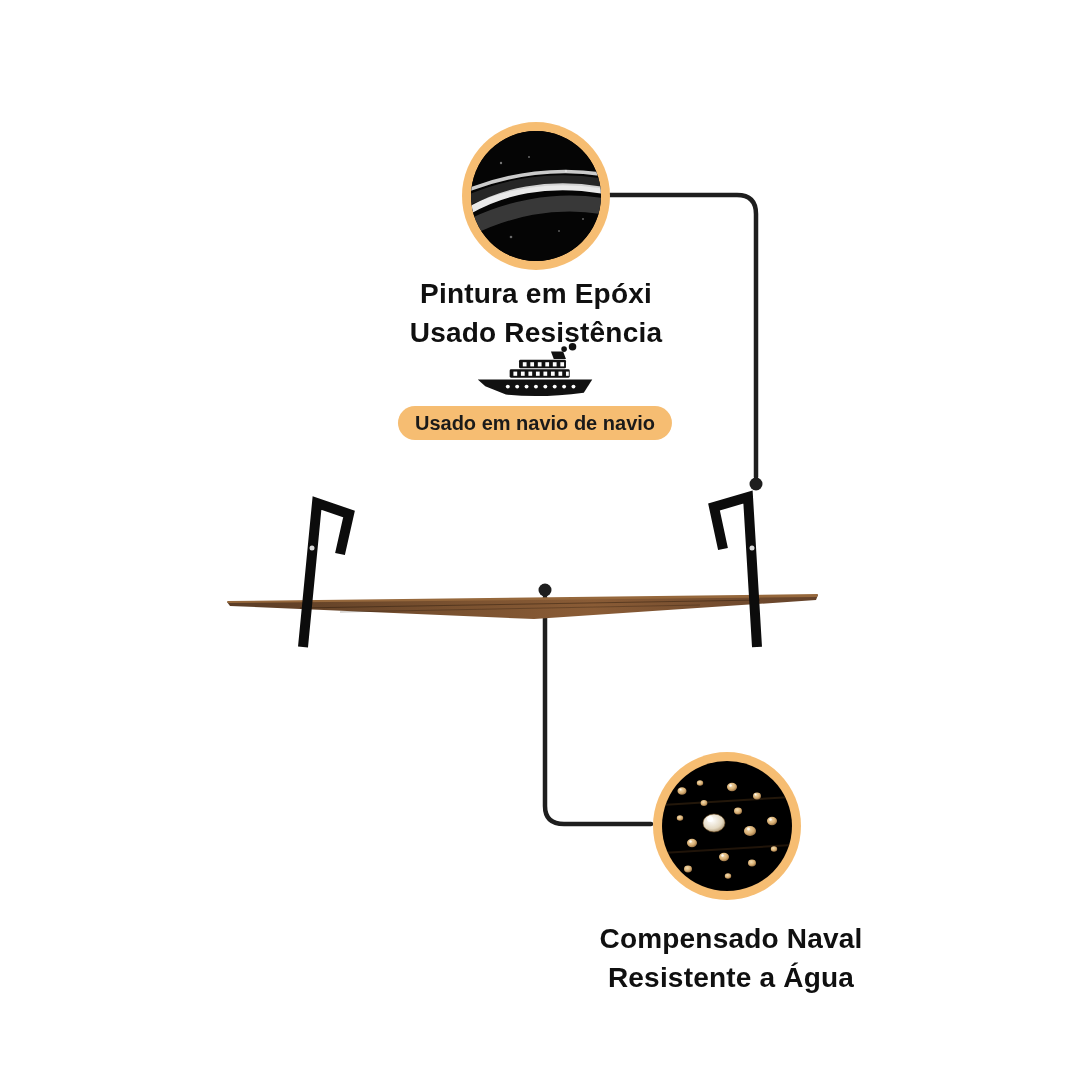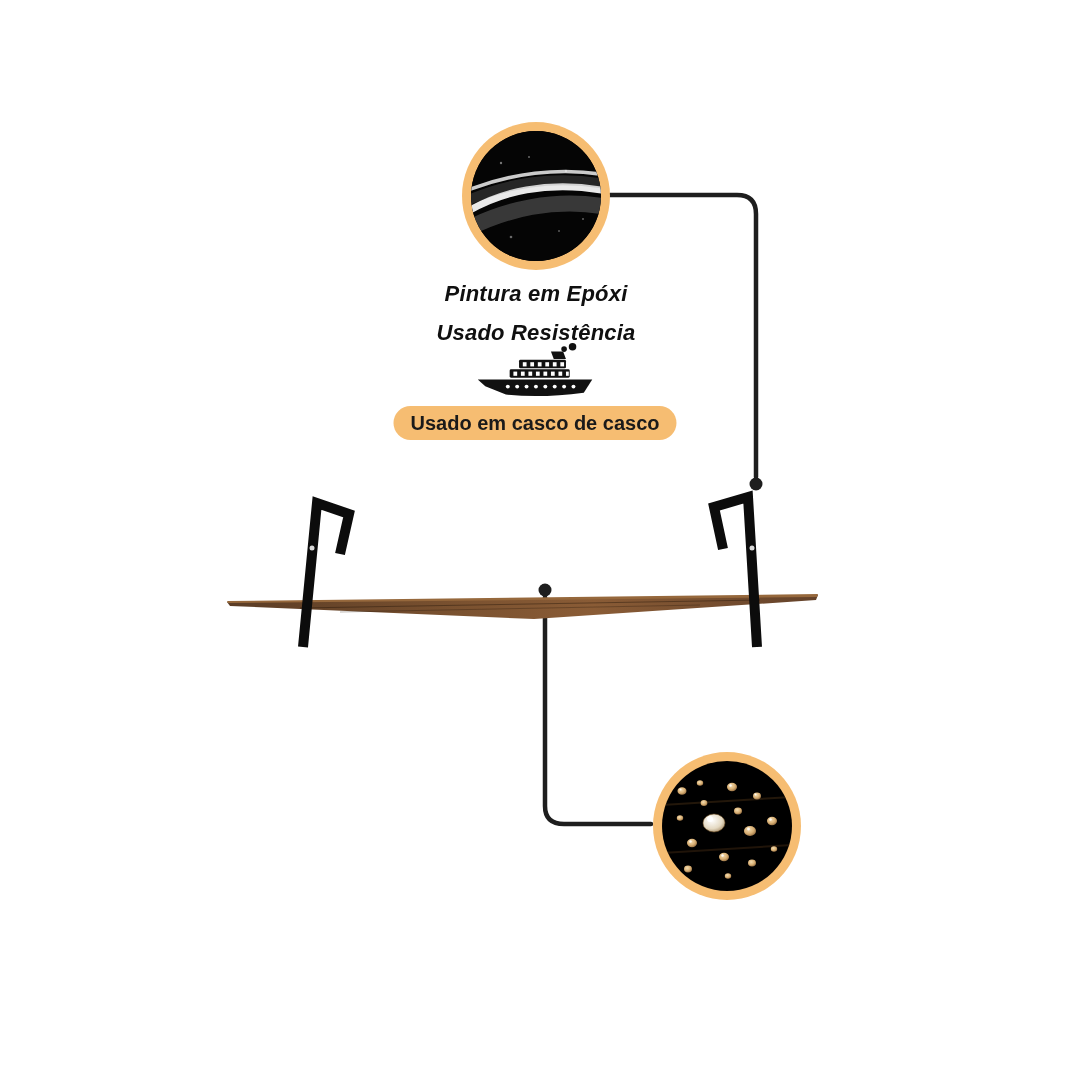--- a/index.html
+++ b/index.html
@@ -13,21 +13,21 @@
   .ring-top { left:462px; top:122px; width:148px; height:148px; }
   .ring-bottom { left:653px; top:752px; width:148px; height:148px; }
   .photo svg { display:block; width:100%; height:100%; }
 
   .photo-wood {
     background:
       repeating-linear-gradient(97deg, rgba(60,38,16,.18) 0 2px, rgba(0,0,0,0) 2px 27px),
       repeating-linear-gradient(7deg, #b18a59 0 12px, #a07747 12px 26px, #bb945f 26px 40px, #8f6a3f 40px 42px);
   }
 
-  .heading { position:absolute; text-align:center; font-weight:bold; font-size:22px; line-height:39px; color:var(--text,#101010); letter-spacing:.2px;font-style:italic; }
+  .heading { position:absolute; text-align:center; font-weight:bold; font-size:28px; line-height:39px; color:var(--text,#101010); letter-spacing:.2px; }
   .heading-top { left:316px; top:274px; width:440px; }
   .heading-bottom { left:511px; top:919px; width:440px; }
   .heading span { display:block; }
 
   .ship-icon-wrap { position:absolute; left:474px; top:342px; width:122px; height:62px; }
   .ship-icon-wrap svg { display:block; width:100%; height:100%; }
 
   .badge { position:absolute; top:406px; left:535px; transform:translateX(-50%);
     background:var(--accent,#f6bd72); color:var(--badge-text,#1a1a1a);
     font-weight:bold; font-size:20px; line-height:22px; padding:6px 17px;
@@ -119,21 +119,21 @@
           <circle cx="56" cy="46.5" r="2.1"></circle>
         <circle cx="66" cy="46.5" r="2.1"></circle>
           <circle cx="76" cy="46.5" r="2.1"></circle>
           <circle cx="86" cy="46.5" r="2.1"></circle>
         <circle cx="96" cy="46.5" r="2.1"></circle>
           <circle cx="106" cy="46.5" r="2.1"></circle>
       </g>
     </svg>
   </div>
 
-  <div class="badge">Usado em casco de casco</div>
+  <div class="badge">Usado em navio de navio</div>
 
   <div class="photo-ring ring-bottom">
     <div class="photo photo-wood">
       <svg viewBox="0 0 130 130">
         <defs>
           <radialGradient id="g-drop" cx="0.4" cy="0.35" r="0.8">
             <stop offset="0" stop-color="#f3ddb2"></stop>
             <stop offset="0.5" stop-color="#d9b075"></stop>
             <stop offset="1" stop-color="#7c572f"></stop>
           </radialGradient>
@@ -166,14 +166,18 @@
         <circle cx="68.5" cy="24.5" r="1.2" fill="#fff" opacity="0.9"></circle>
         <circle cx="86.5" cy="68" r="1.4" fill="#fff" opacity="0.9"></circle>
         <circle cx="108.5" cy="58.5" r="1.2" fill="#fff" opacity="0.9"></circle>
         <circle cx="28.5" cy="80.5" r="1.2" fill="#fff" opacity="0.9"></circle>
         <circle cx="60.5" cy="94.5" r="1.2" fill="#fff" opacity="0.9"></circle>
         <circle cx="93.5" cy="33.5" r="1" fill="#fff" opacity="0.9"></circle>
       </svg>
     </div>
   </div>
 
+  <div class="heading heading-bottom">
+    <span>Compensado Naval</span>
+    <span>Resistente a Água</span>
+  </div>
 
 </div>
 
 </body></html>

